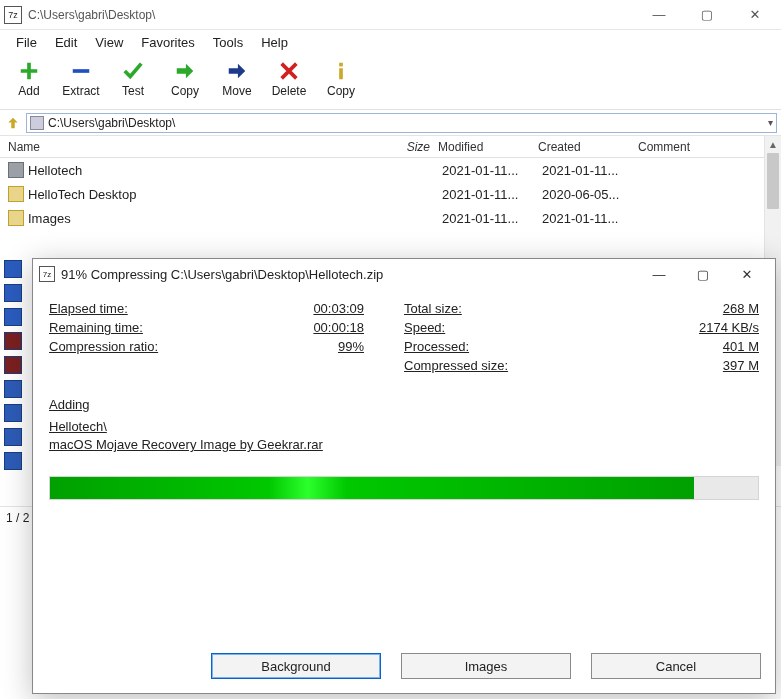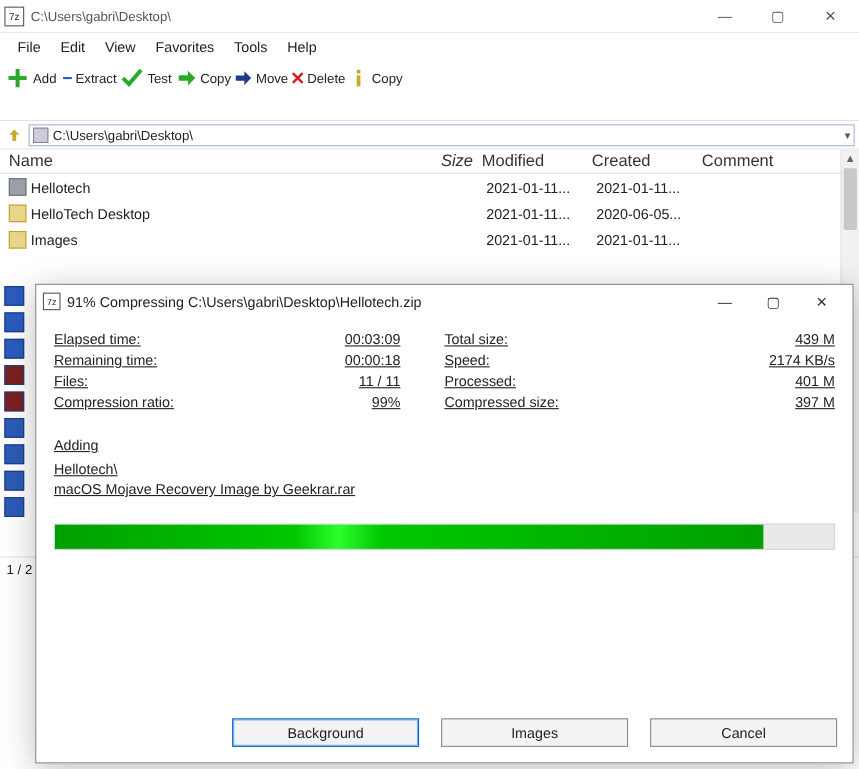--- a/index.html
+++ b/index.html
@@ -9,31 +9,31 @@
   .titlebar { height: 30px; display:flex; align-items:center; padding: 0 4px; border-bottom:1px solid #e8e8e8; }
   .app-icon { width:18px;height:18px; border:1px solid #555; display:inline-flex;align-items:center;justify-content:center; font-size:9px; margin-right:6px;}
   .titlebar .title { flex:1; font-size:12px; color:#555; }
   .win-controls { display:flex; gap:4px; }
   .win-btn { width:44px; height:28px; display:flex; align-items:center; justify-content:center; color:#555; font-size:13px;}
 
   .menubar { height:24px; display:flex; align-items:center; padding:0 8px; gap:2px; font-size:13px; }
   .menu-item { padding:3px 8px; }
 
   .toolbar { height:56px; display:flex; align-items:flex-start; padding:4px 4px 0; gap:2px; border-bottom:1px solid #e0e0e0;}
-  .tb-btn { width:50px; display:flex; align-items:center; gap:2px; font-size:12px; padding-top:2px;}
+  .tb-btn { width:50px; display:flex; flex-direction:column; align-items:center; gap:2px; font-size:12px; padding-top:2px;}
   .tb-btn svg { width:24px; height:22px; }
 
   .pathbar { height:26px; display:flex; align-items:center; padding:2px 4px; gap:4px; border-bottom:1px solid #e4e4e4;}
   .up-icon { width:18px;height:18px; display:flex;align-items:center;justify-content:center;}
   .path-field { flex:1; border:1px solid #9db6d8; height:20px; display:flex; align-items:center; padding:0 3px; gap:4px; background:#fff;}
   .path-field .combo-arrow{ margin-left:auto; color:#555; font-size:10px;}
   .disk-icon{ width:14px;height:14px; background:#ccd; border:1px solid #889;}
 
   .list { position:relative; }
-  .list-header{ display:flex; height:22px; align-items:center; border-bottom:1px solid #e0e0e0; font-size:15px; color:#333;}
+  .list-header{ display:flex; height:22px; align-items:center; border-bottom:1px solid #e0e0e0; font-size:12px; color:#333;}
   .col-name{ width:390px; padding-left:8px;}
   .col-size{ width:48px; text-align:right; padding-right:8px;font-style:italic;}
   .col-mod{ width:100px;}
   .col-created{ width:100px;}
   .col-comment{ flex:1;}
   .list-row{ display:flex; height:24px; align-items:center; font-size:13px;}
   .list-row .f-icon{ width:16px;height:16px; margin:0 4px 0 8px; background:#e8d58a; border:1px solid #c0a030;}
   .list-row.folder .f-icon{ background:#9aa0a6; border-color:#6b7076;}
   .scrollbar-v{ position:absolute; right:0; top:0; bottom:0; width:17px; background:#f1f1f1; border-left:1px solid #e3e3e3;}
   .scroll-up,.scroll-down{ height:17px; display:flex; align-items:center; justify-content:center; color:#666; font-size:10px;}
@@ -221,32 +221,28 @@
       <div class="stats-col left">
         <div class="stat-row">
             <span>Elapsed time:</span>
             <span>00:03:09</span>
           </div>
         <div class="stat-row">
             <span>Remaining time:</span>
             <span>00:00:18</span>
           </div>
         <div class="stat-row">
-            <span>Files:</span>
-            <span>11 / 11</span>
-          </div>
-        <div class="stat-row">
             <span>Compression ratio:</span>
             <span>99%</span>
           </div>
       </div>
       <div class="stats-col">
         <div class="stat-row">
             <span>Total size:</span>
-            <span>439 M</span>
+            <span>268 M</span>
           </div>
         <div class="stat-row">
             <span>Speed:</span>
             <span>2174 KB/s</span>
           </div>
         <div class="stat-row">
             <span>Processed:</span>
             <span>401 M</span>
           </div>
         <div class="stat-row">

